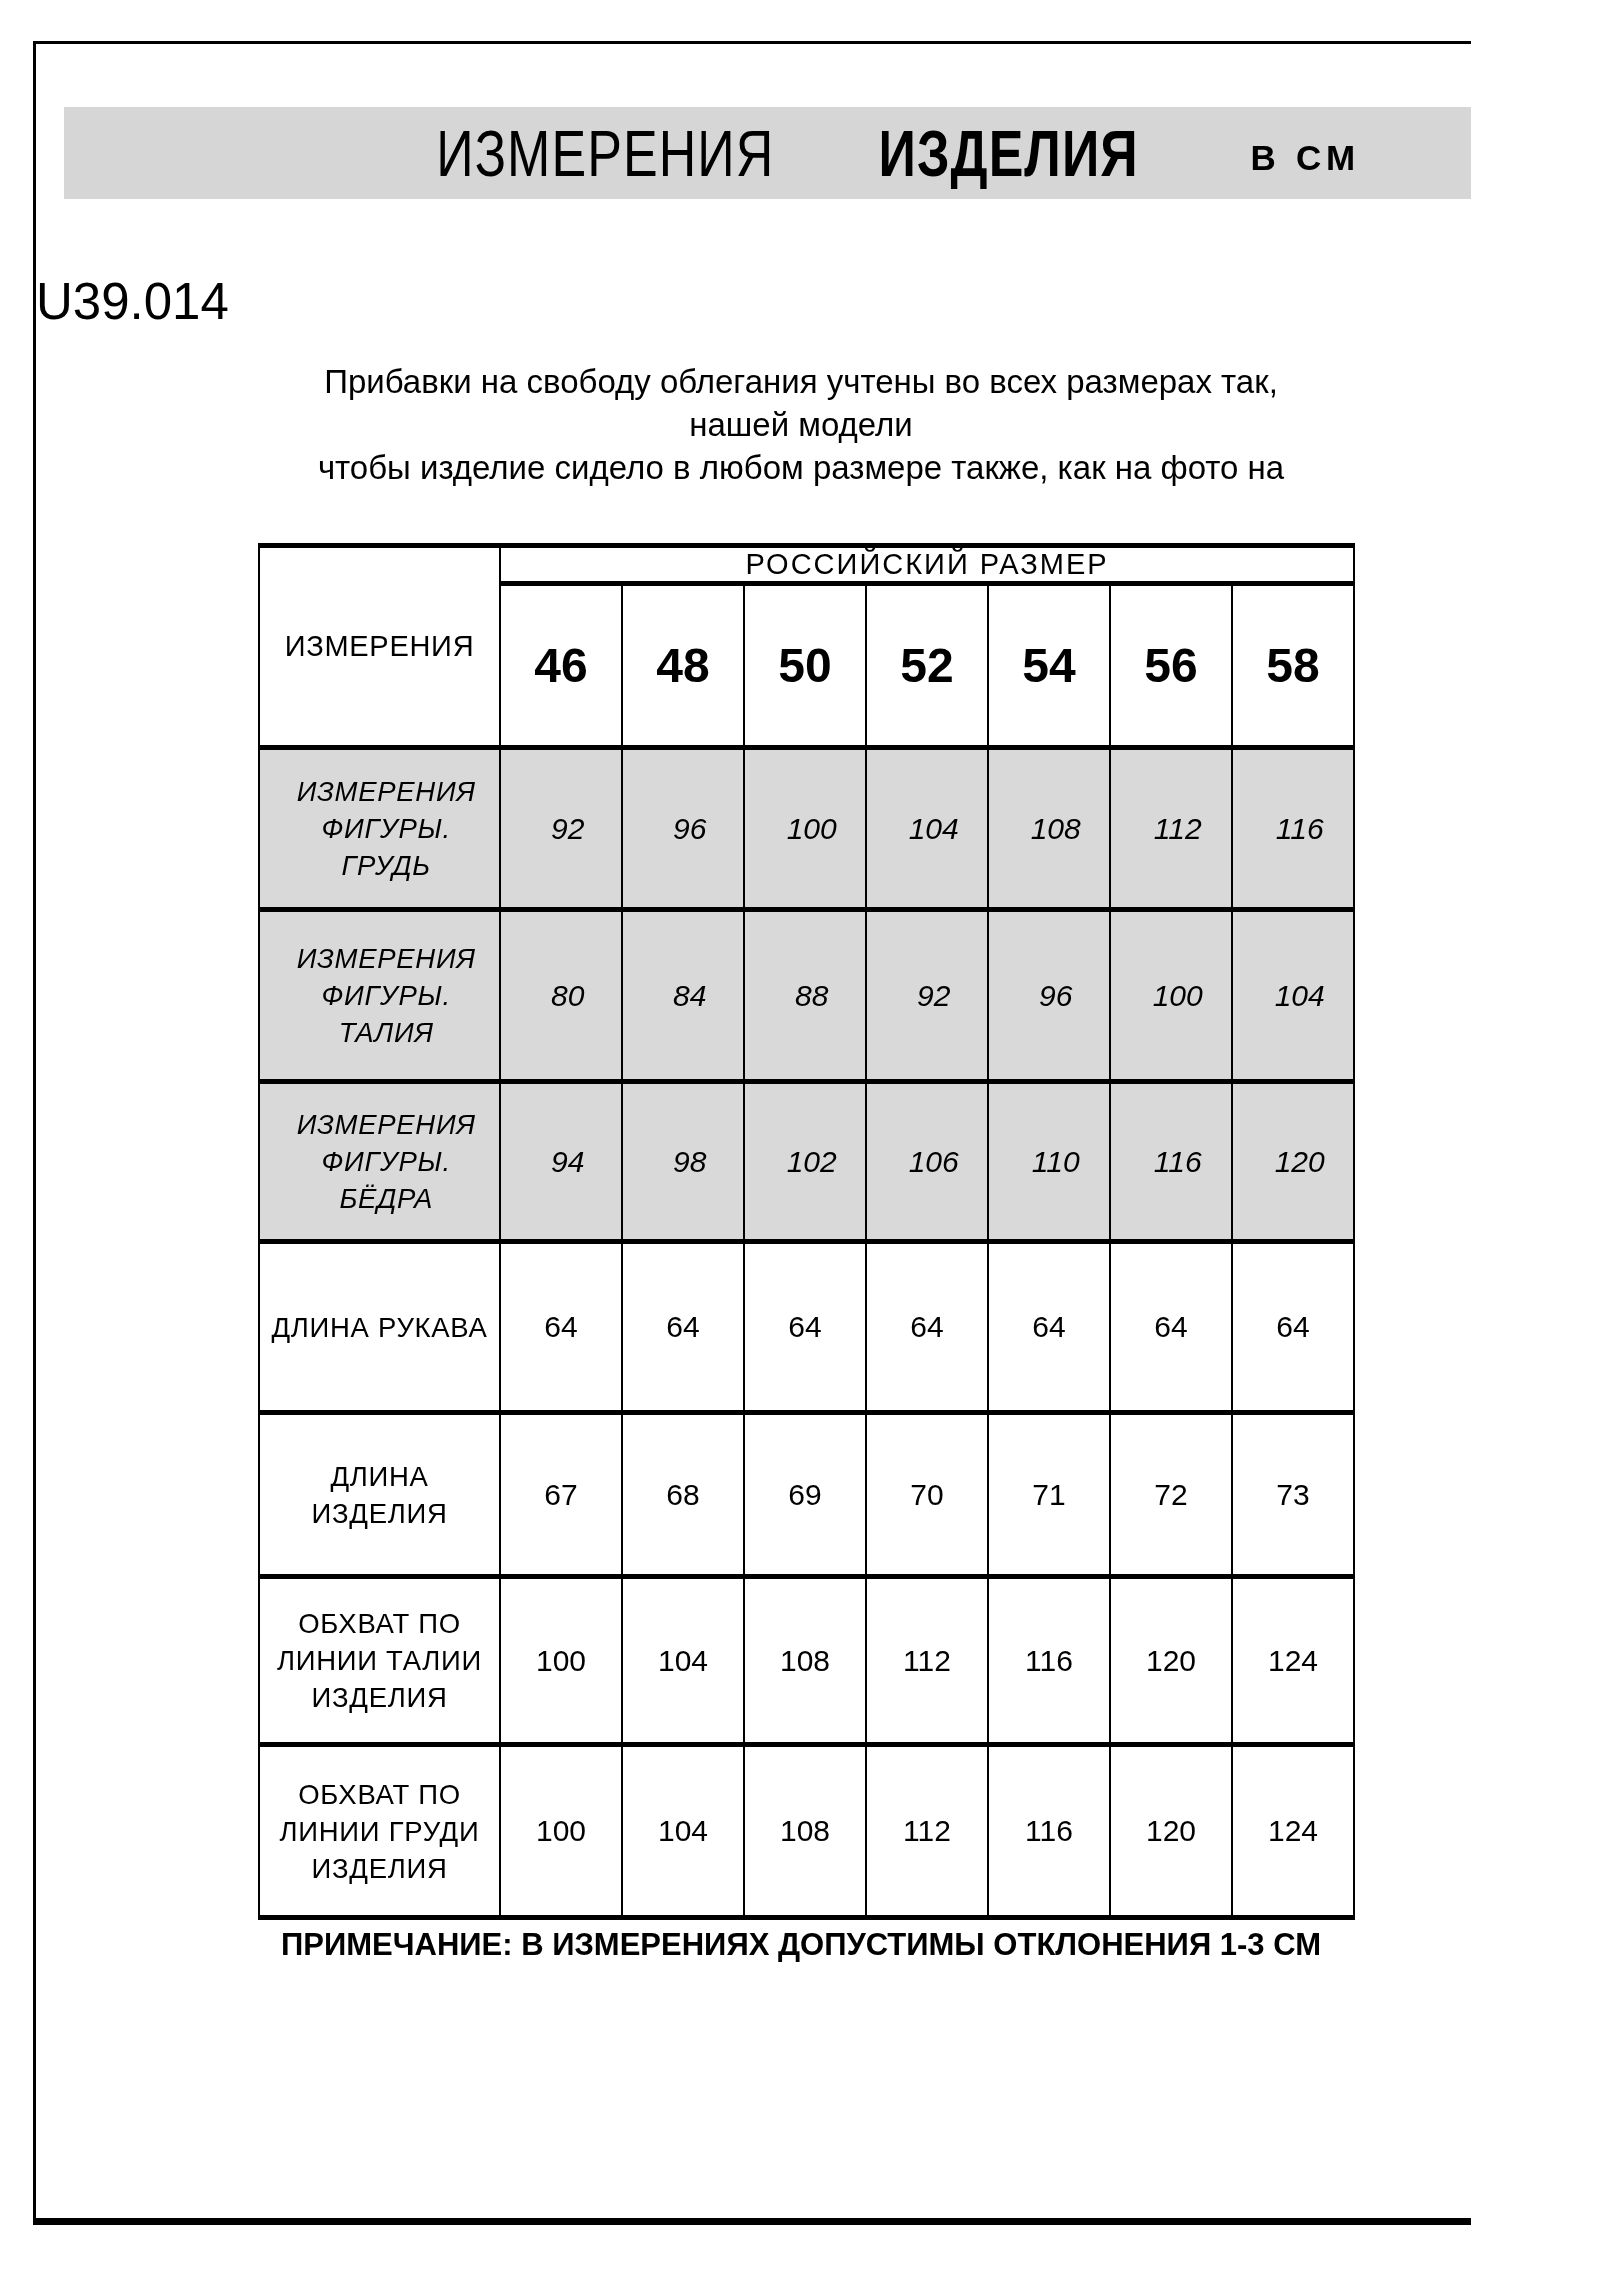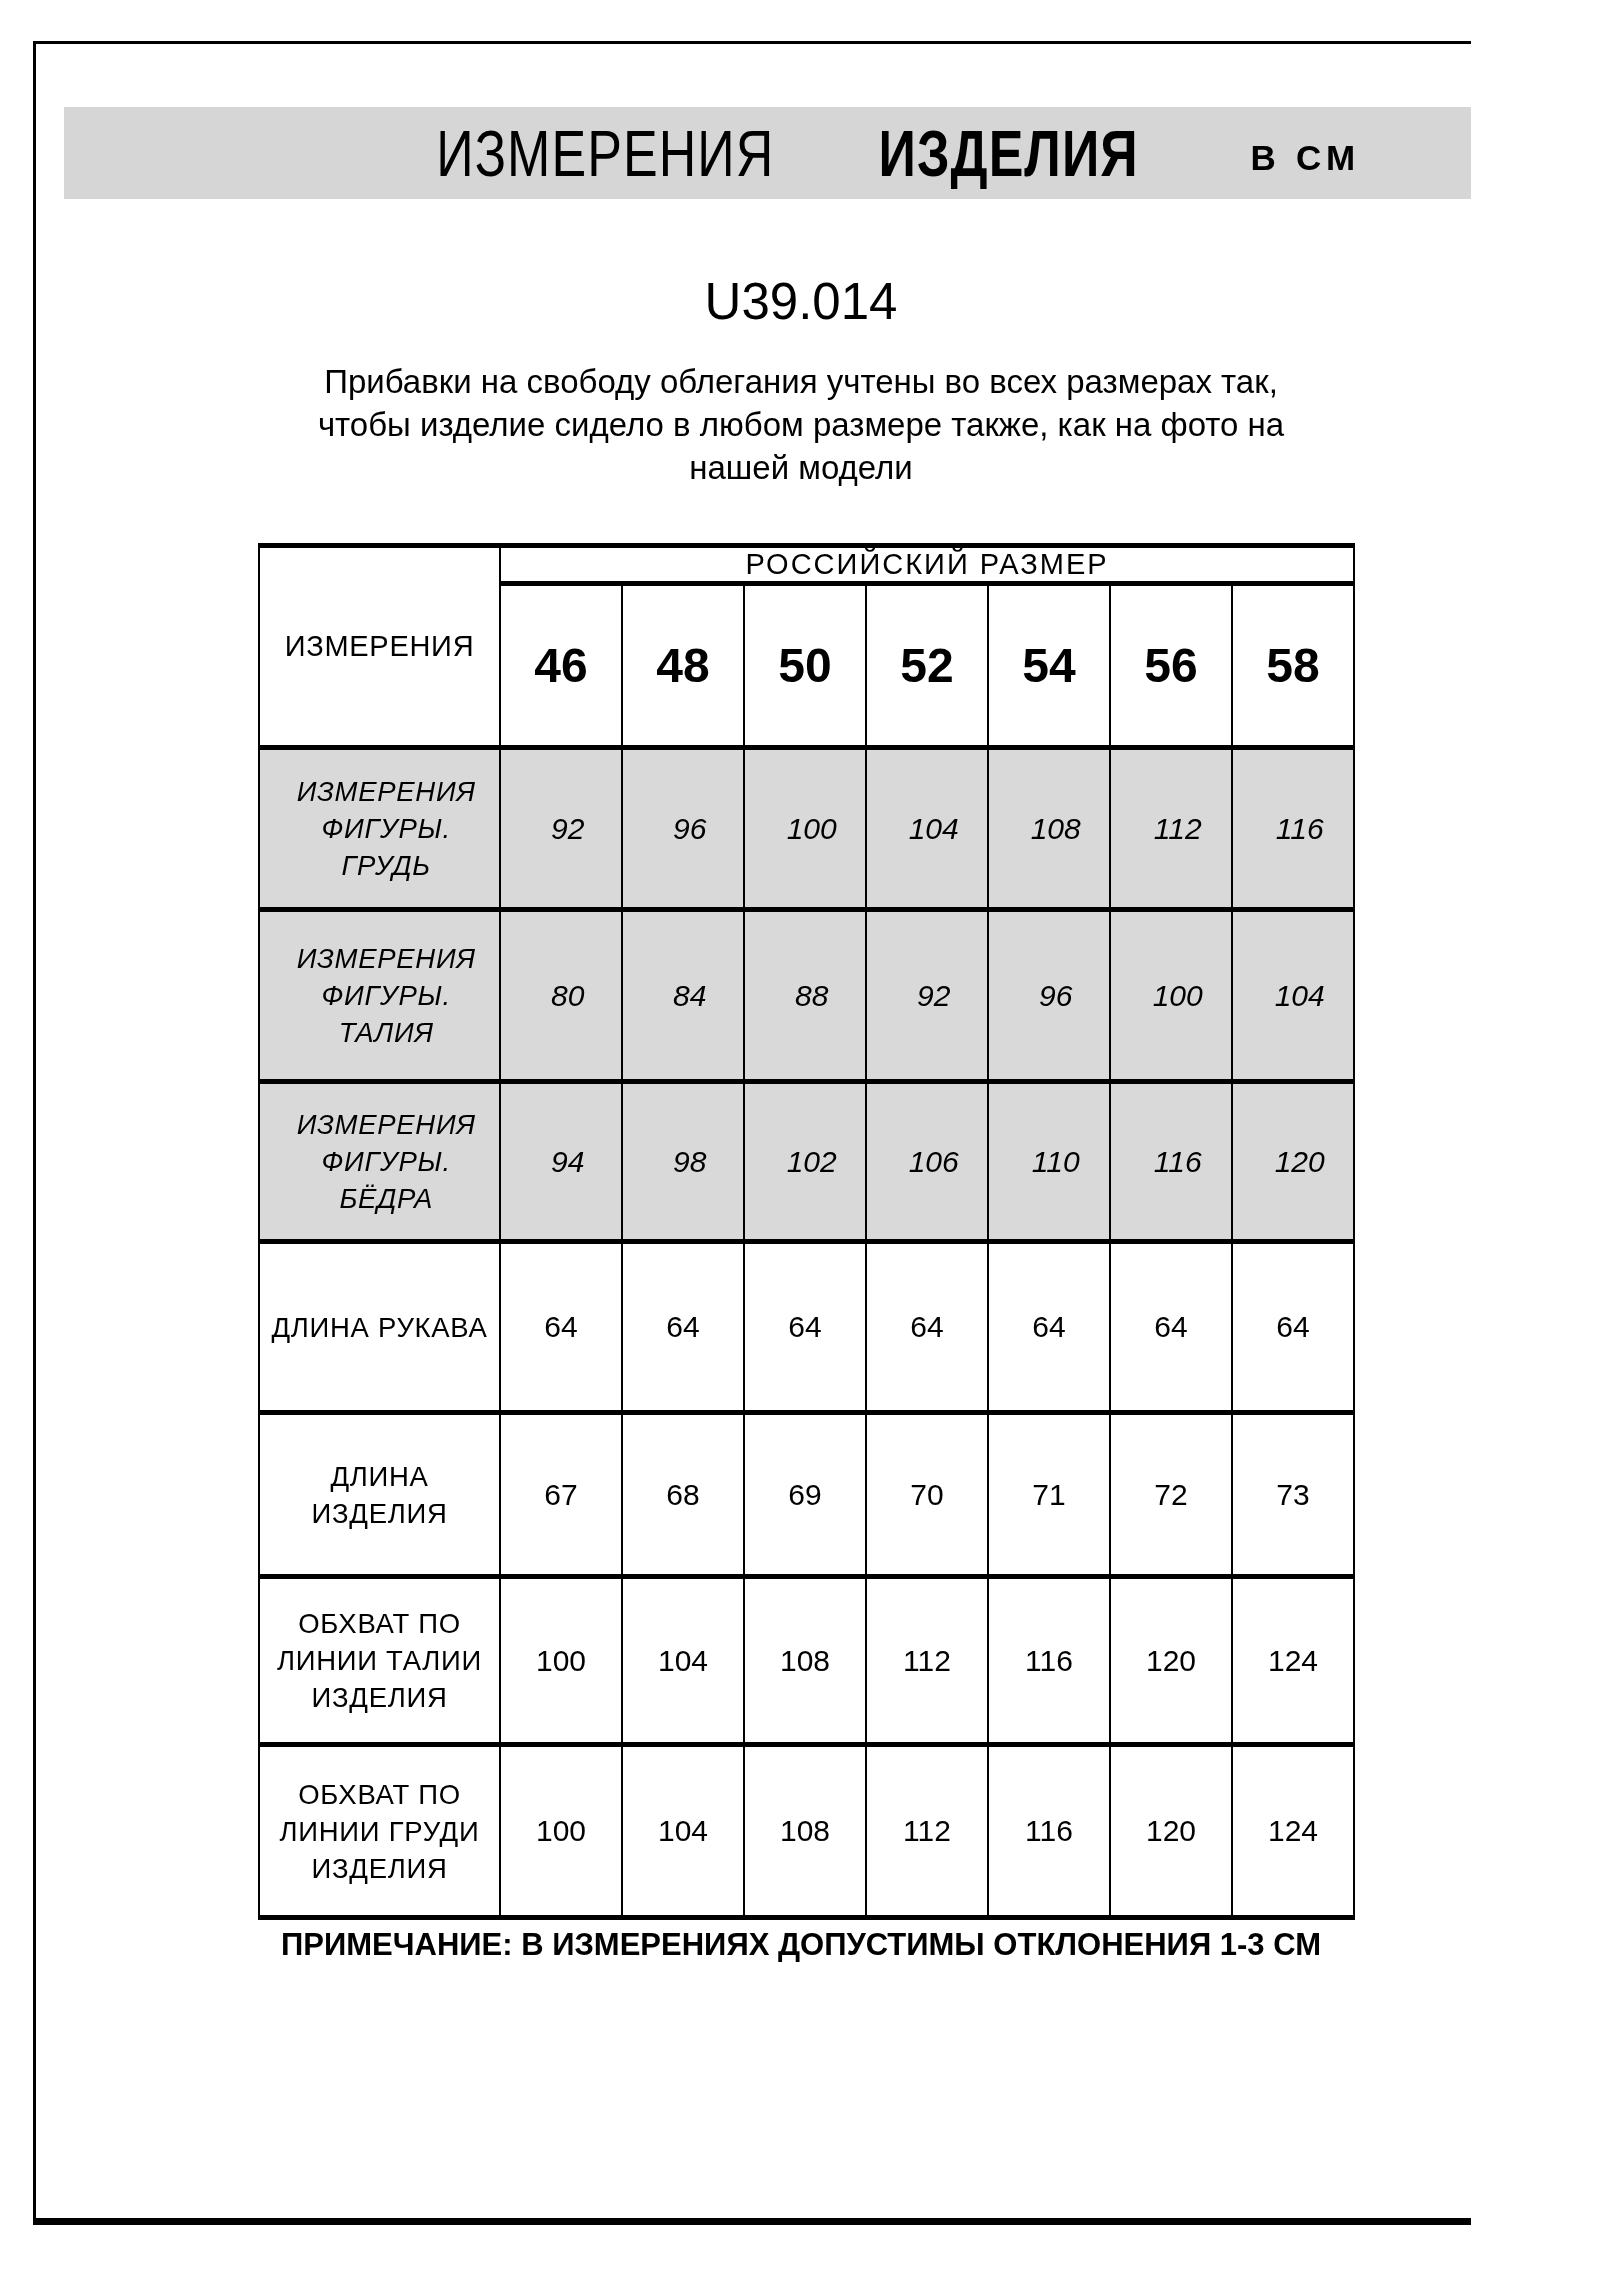--- a/index.html
+++ b/index.html
@@ -44,21 +44,21 @@
   }
   .cond { display: inline-block; transform: scaleX(0.80); transform-origin: center; }
   .t1 { font-size: 65px; font-weight: 400; letter-spacing: 1.3px; }
   .t2 { font-size: 65px; font-weight: 700; margin-left: 30px; letter-spacing: 1.3px; }
   .t3 { font-size: 35px; font-weight: 700; margin-left: 79px; margin-top: 9.2px; letter-spacing: 5.2px; }
 
   .code {
     position: absolute;
     left: 0; width: 1530px;
     top: 228px;
-    text-align: center;
+    text-align: left;
     font-size: 51px;
     font-weight: 400;
   }
   .desc {
     position: absolute;
     left: 50%;
     transform: translateX(-50%);
     top: 316px;
     width: 1112px;
     text-align: center;
@@ -125,22 +125,22 @@
     <div class="title-band">
       <span class="t1 cond">ИЗМЕРЕНИЯ</span>
       <span class="t2 cond">ИЗДЕЛИЯ</span>
       <span class="t3">В СМ</span>
     </div>
 
     <div class="code">U39.014</div>
 
     <div class="desc">
       <div>Прибавки на свободу облегания учтены во всех размерах так,</div>
+      <div>нашей модели</div>
       <div>чтобы изделие сидело в любом размере также, как на фото на</div>
-      <div>нашей модели</div>
     </div>
 
     <table class="size-table">
       <colgroup>
         <col class="c-label">
         <col class="c-size">
           <col class="c-size">
           <col class="c-size">
           <col class="c-size">
           <col class="c-size">

